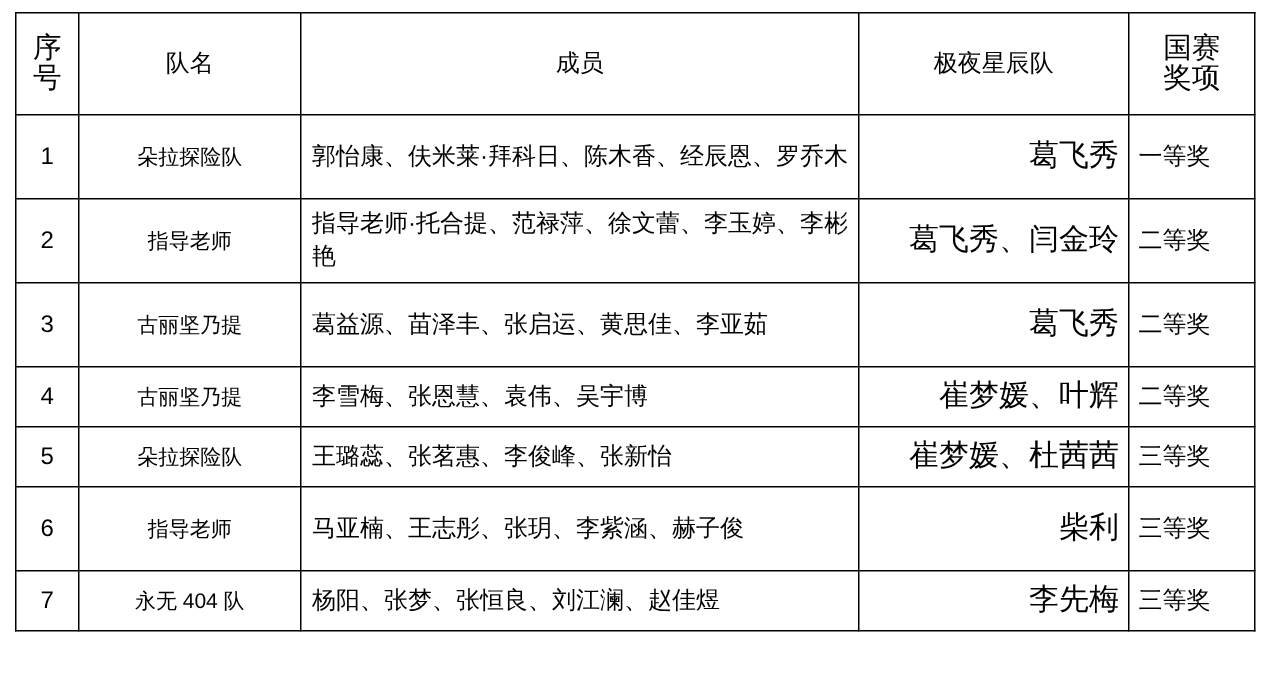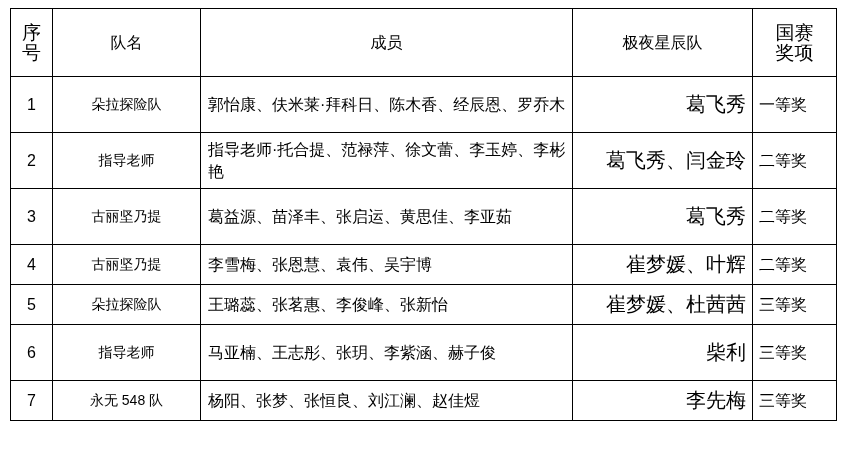--- a/index.html
+++ b/index.html
@@ -150,20 +150,20 @@
       </tr>
       <tr class="tall">
         <td class="cell-index">6</td>
         <td class="cell-team">指导老师</td>
         <td class="cell-members">马亚楠、王志彤、张玥、李紫涵、赫子俊</td>
         <td class="cell-teacher">柴利</td>
         <td class="cell-award">三等奖</td>
       </tr>
       <tr class="short">
         <td class="cell-index">7</td>
-        <td class="cell-team">永无 548 队</td>
+        <td class="cell-team">永无 404 队</td>
         <td class="cell-members">杨阳、张梦、张恒良、刘江澜、赵佳煜</td>
         <td class="cell-teacher">李先梅</td>
         <td class="cell-award">三等奖</td>
       </tr>
     </tbody>
   </table>
 </div>
 
 </body></html>

